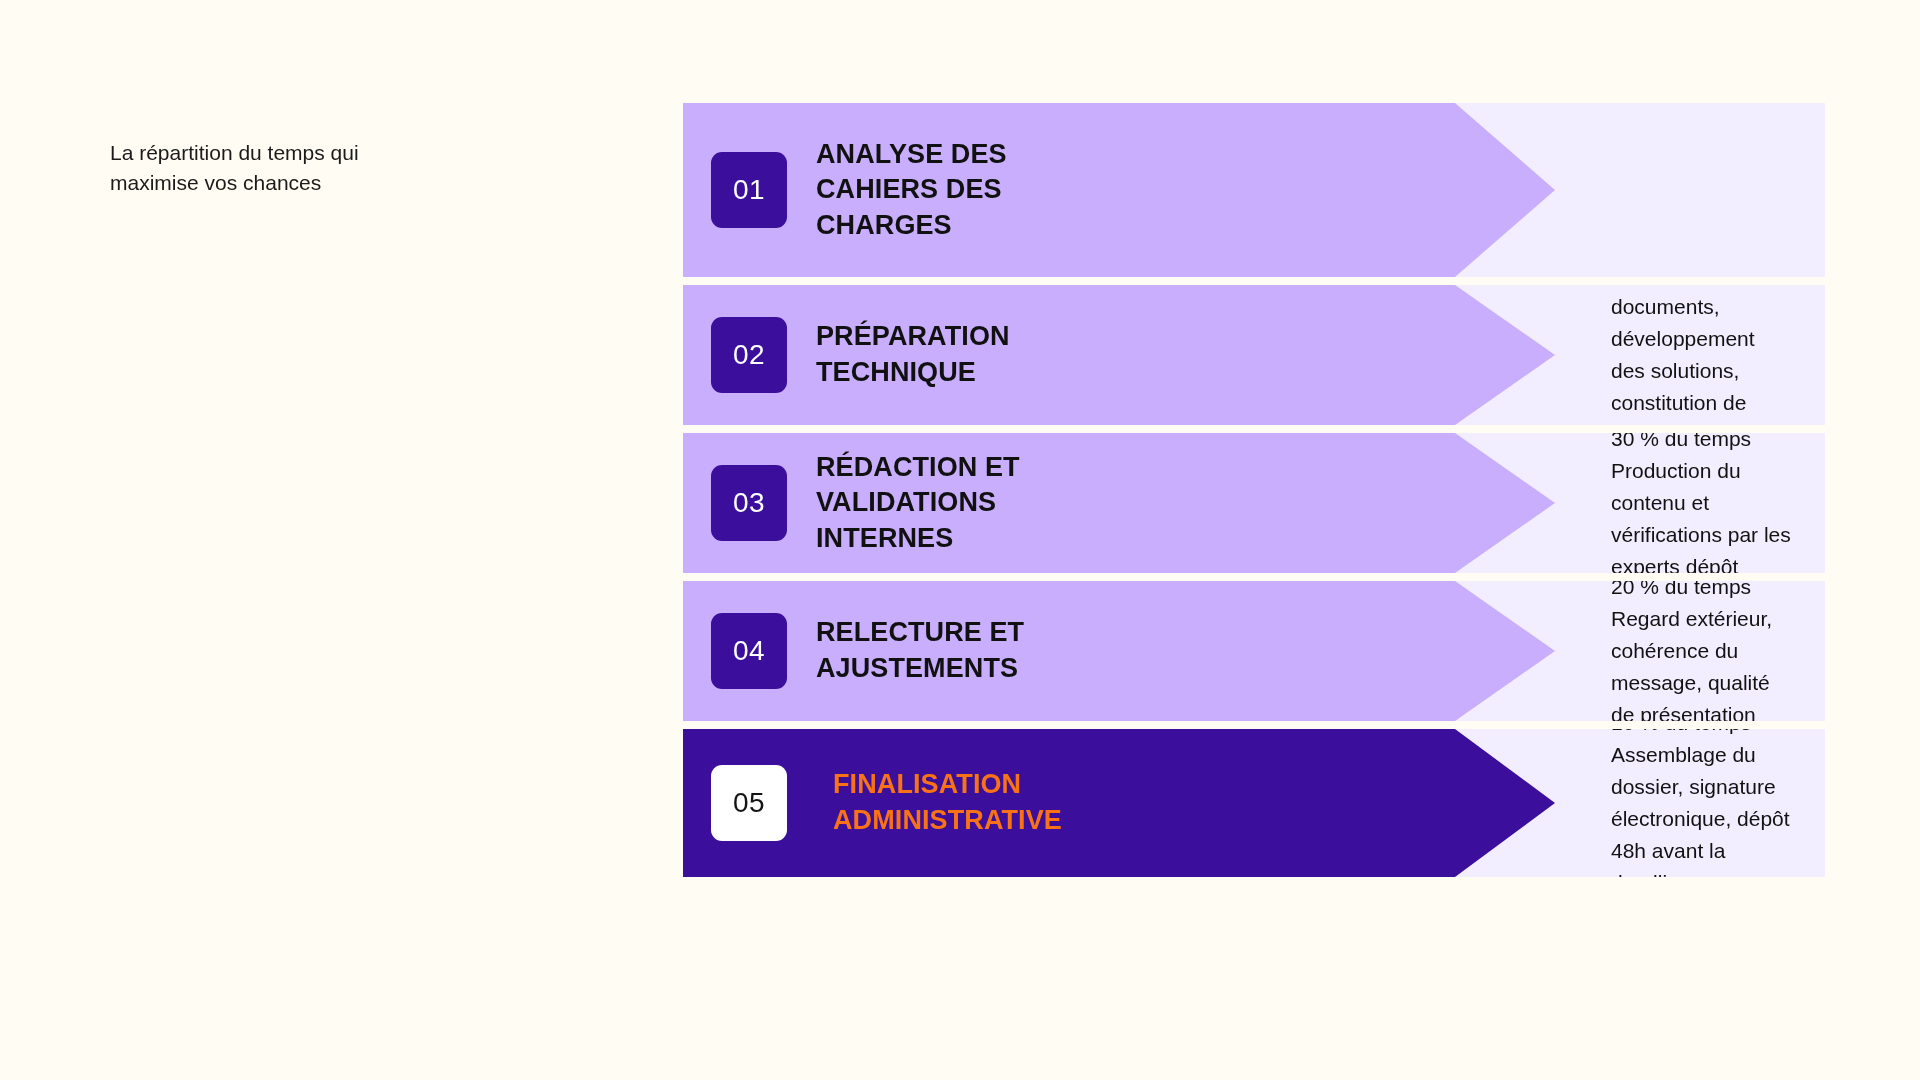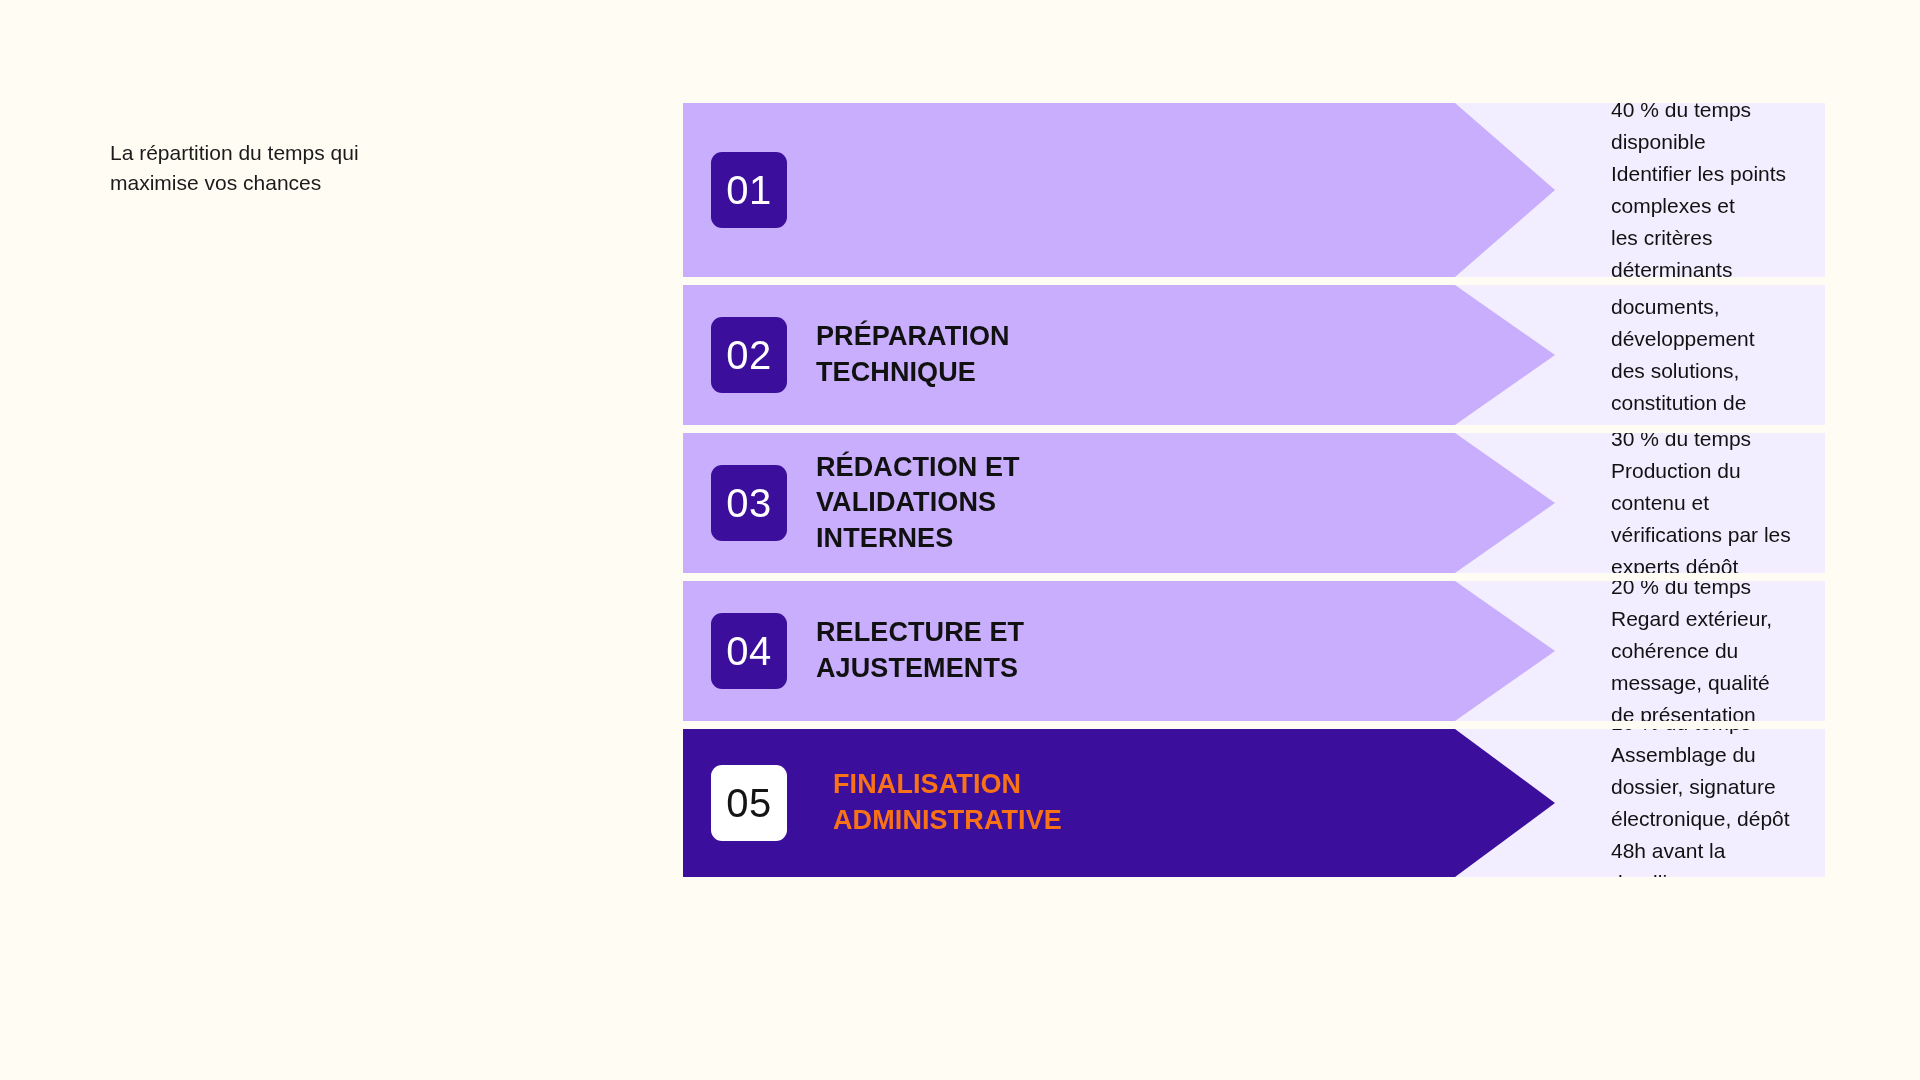--- a/index.html
+++ b/index.html
@@ -82,21 +82,21 @@
   .badge {
     flex: 0 0 auto;
     width: 76px;
     height: 76px;
     border-radius: 11px;
     background: #3b0f9c;
     color: #ffffff;
     display: flex;
     align-items: center;
     justify-content: center;
-    font-size: 40px;
+    font-size: 28px;
     font-weight: 400;
     letter-spacing: 0.5px;
   }
   .step-row.highlight .badge {
     background: #ffffff;
     color: #141414;
     font-weight: 400;
   }
 
   .band-title {
@@ -154,25 +154,23 @@
   <div class="left-col">
     <p class="subhead">La répartition du temps qui
 maximise vos chances</p>
   </div>
 
   <div class="steps">
 
     <div class="step-row h1">
       <div class="band">
         <div class="badge">01</div>
-      </div>
-      <div class="desc">
-        <div class="desc-pct">40 % du temps disponible</div>
-        <div class="desc-text">Identifier les points complexes et
-les critères déterminants</div>
+        <div class="band-title">ANALYSE DES
+CAHIERS DES
+CHARGES</div>
       </div>
     </div>
 
     <div class="step-row h2">
       <div class="band">
         <div class="badge">02</div>
         <div class="band-title">PRÉPARATION
 TECHNIQUE</div>
       </div>
       <div class="desc">

